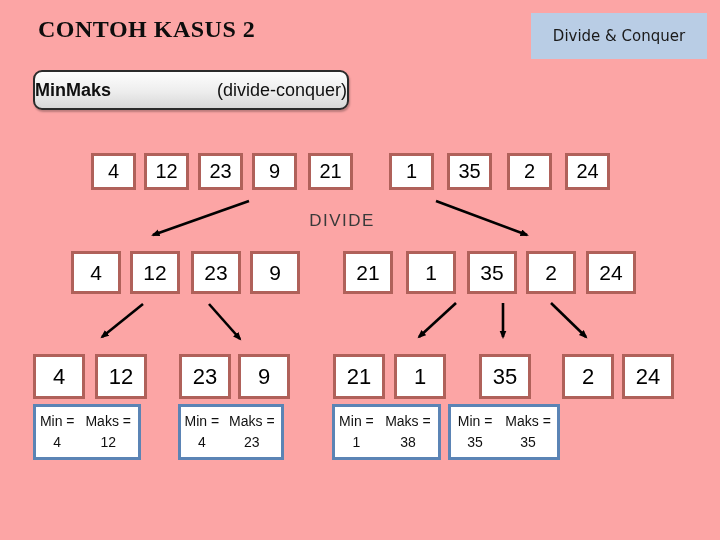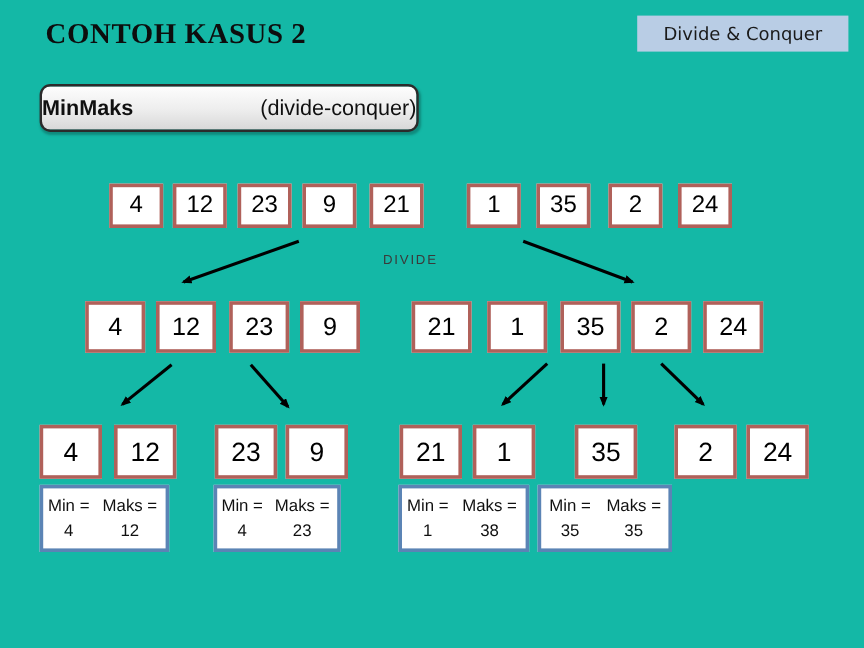--- a/index.html
+++ b/index.html
@@ -1,38 +1,38 @@
 <!DOCTYPE html>
 <html style="--box-border-red: #b0615a; --result-border-blue: #5b84b5; --tag-bg: #b9cde5; --arrow: #000000;"><head>
 <meta charset="utf-8">
 <style>
   html,body{margin:0;padding:0;background:#fff;}
-  .slide{position:relative;width:720px;height:540px;background:#14b8a6;overflow:hidden;
+  .slide{position:relative;width:720px;height:540px;background:#fca5a5;overflow:hidden;
          font-family:"Liberation Sans",sans-serif;color:#111;}
 
   .title{position:absolute;left:38px;top:16px;
          font-family:"Liberation Serif",serif;font-weight:bold;
          font-size:24px;letter-spacing:0.5px;color:#0d0d0d;}
 
-  .tag{position:absolute;left:531px;top:13px;width:176px;height:30px;
+  .tag{position:absolute;left:531px;top:13px;width:176px;height:46px;
        background:var(--tag-bg,#b9cde5);
        display:flex;align-items:center;justify-content:center;
        font-family:"DejaVu Sans",sans-serif;font-size:15px;color:#1a1a1a;}
 
   .pill{position:absolute;left:33px;top:70px;width:312px;height:36px;
         border:2px solid #2b2b2b;border-radius:9px;
         background:linear-gradient(#fdfdfd,#ededed 55%,#d8d8d8);
         box-shadow:1px 2px 2px rgba(0,0,0,.25);
         display:flex;align-items:center;justify-content:space-between;
         font-size:18px;color:#101010;}
   .pill .pill-bold{font-weight:bold;}
   .pill .pill-italic{}
 
   .divide-label{position:absolute;left:306px;top:211px;width:72px;text-align:center;
-        font-size:11px;letter-spacing:1.5px;color:#3a3a3a;}
+        font-size:17px;letter-spacing:1.5px;color:#3a3a3a;}
 
   .nbox{position:absolute;background:#fff;border:3px solid var(--box-border-red,#b0615a);
         display:flex;align-items:center;justify-content:center;color:#000;}
   .r1{top:153px;width:39px;height:31px;font-size:20px;}
   .r2{top:251px;width:44px;height:37px;font-size:21px;}
   .r3{top:354px;width:46px;height:39px;font-size:22px;}
 
   .rbox{position:absolute;top:404px;height:50px;background:#fff;
         border:3px solid var(--result-border-blue,#5b84b5);
         display:flex;flex-direction:row;align-items:center;justify-content:center;

